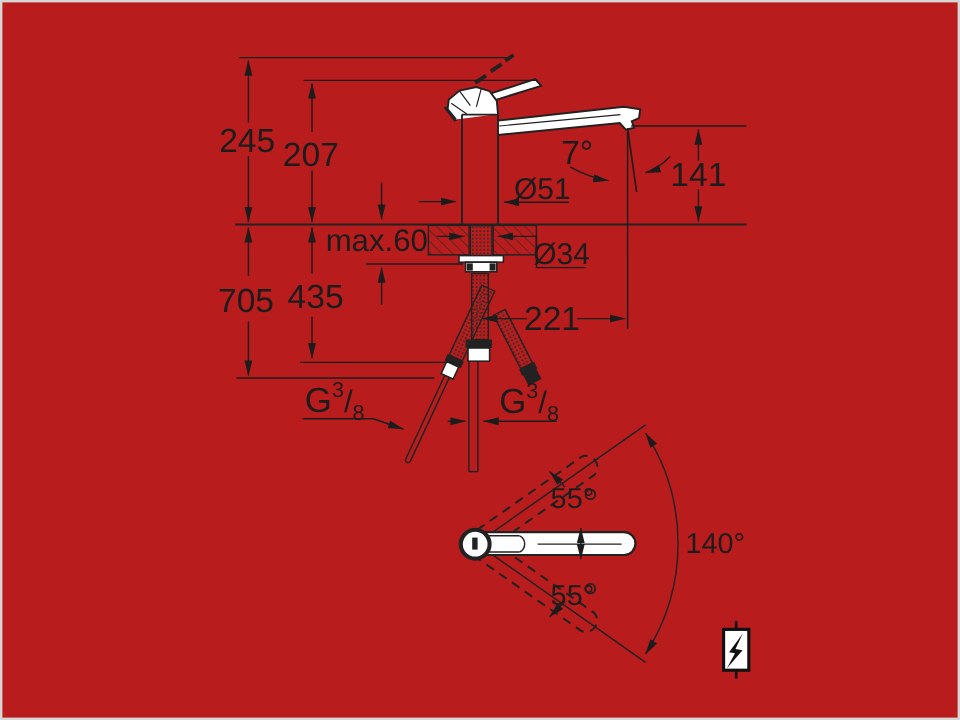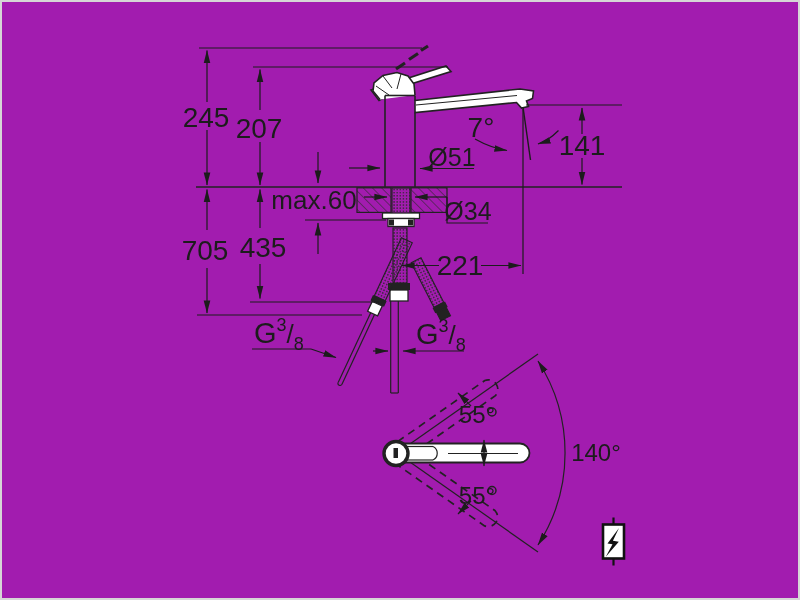--- a/index.html
+++ b/index.html
@@ -1,18 +1,18 @@
 <!DOCTYPE html>
 <html><head>
 <meta charset="utf-8">
 <style>
   html,body{margin:0;padding:0;background:#fff;}
   .canvas{
     position:relative;width:800px;height:600px;box-sizing:border-box;
-    border:2px solid #d6d6d6;background:#a21caf;
+    border:2px solid #d6d6d6;background:#b91c1c;
     font-family:"Liberation Sans", sans-serif;
   }
   svg{display:block}
   text{fill:#1c1c1c;font-family:"Liberation Sans", sans-serif;}
   .dim{font-size:28px;}
   .dim-sm{font-size:25px;}
   .dim-md{font-size:26px;}
   .dim-bv{font-size:24px;}
   .gbase{font-size:29px;} .gsup{font-size:18px;} .gslash{font-size:26px;} .gsub{font-size:18px;}
 </style>

